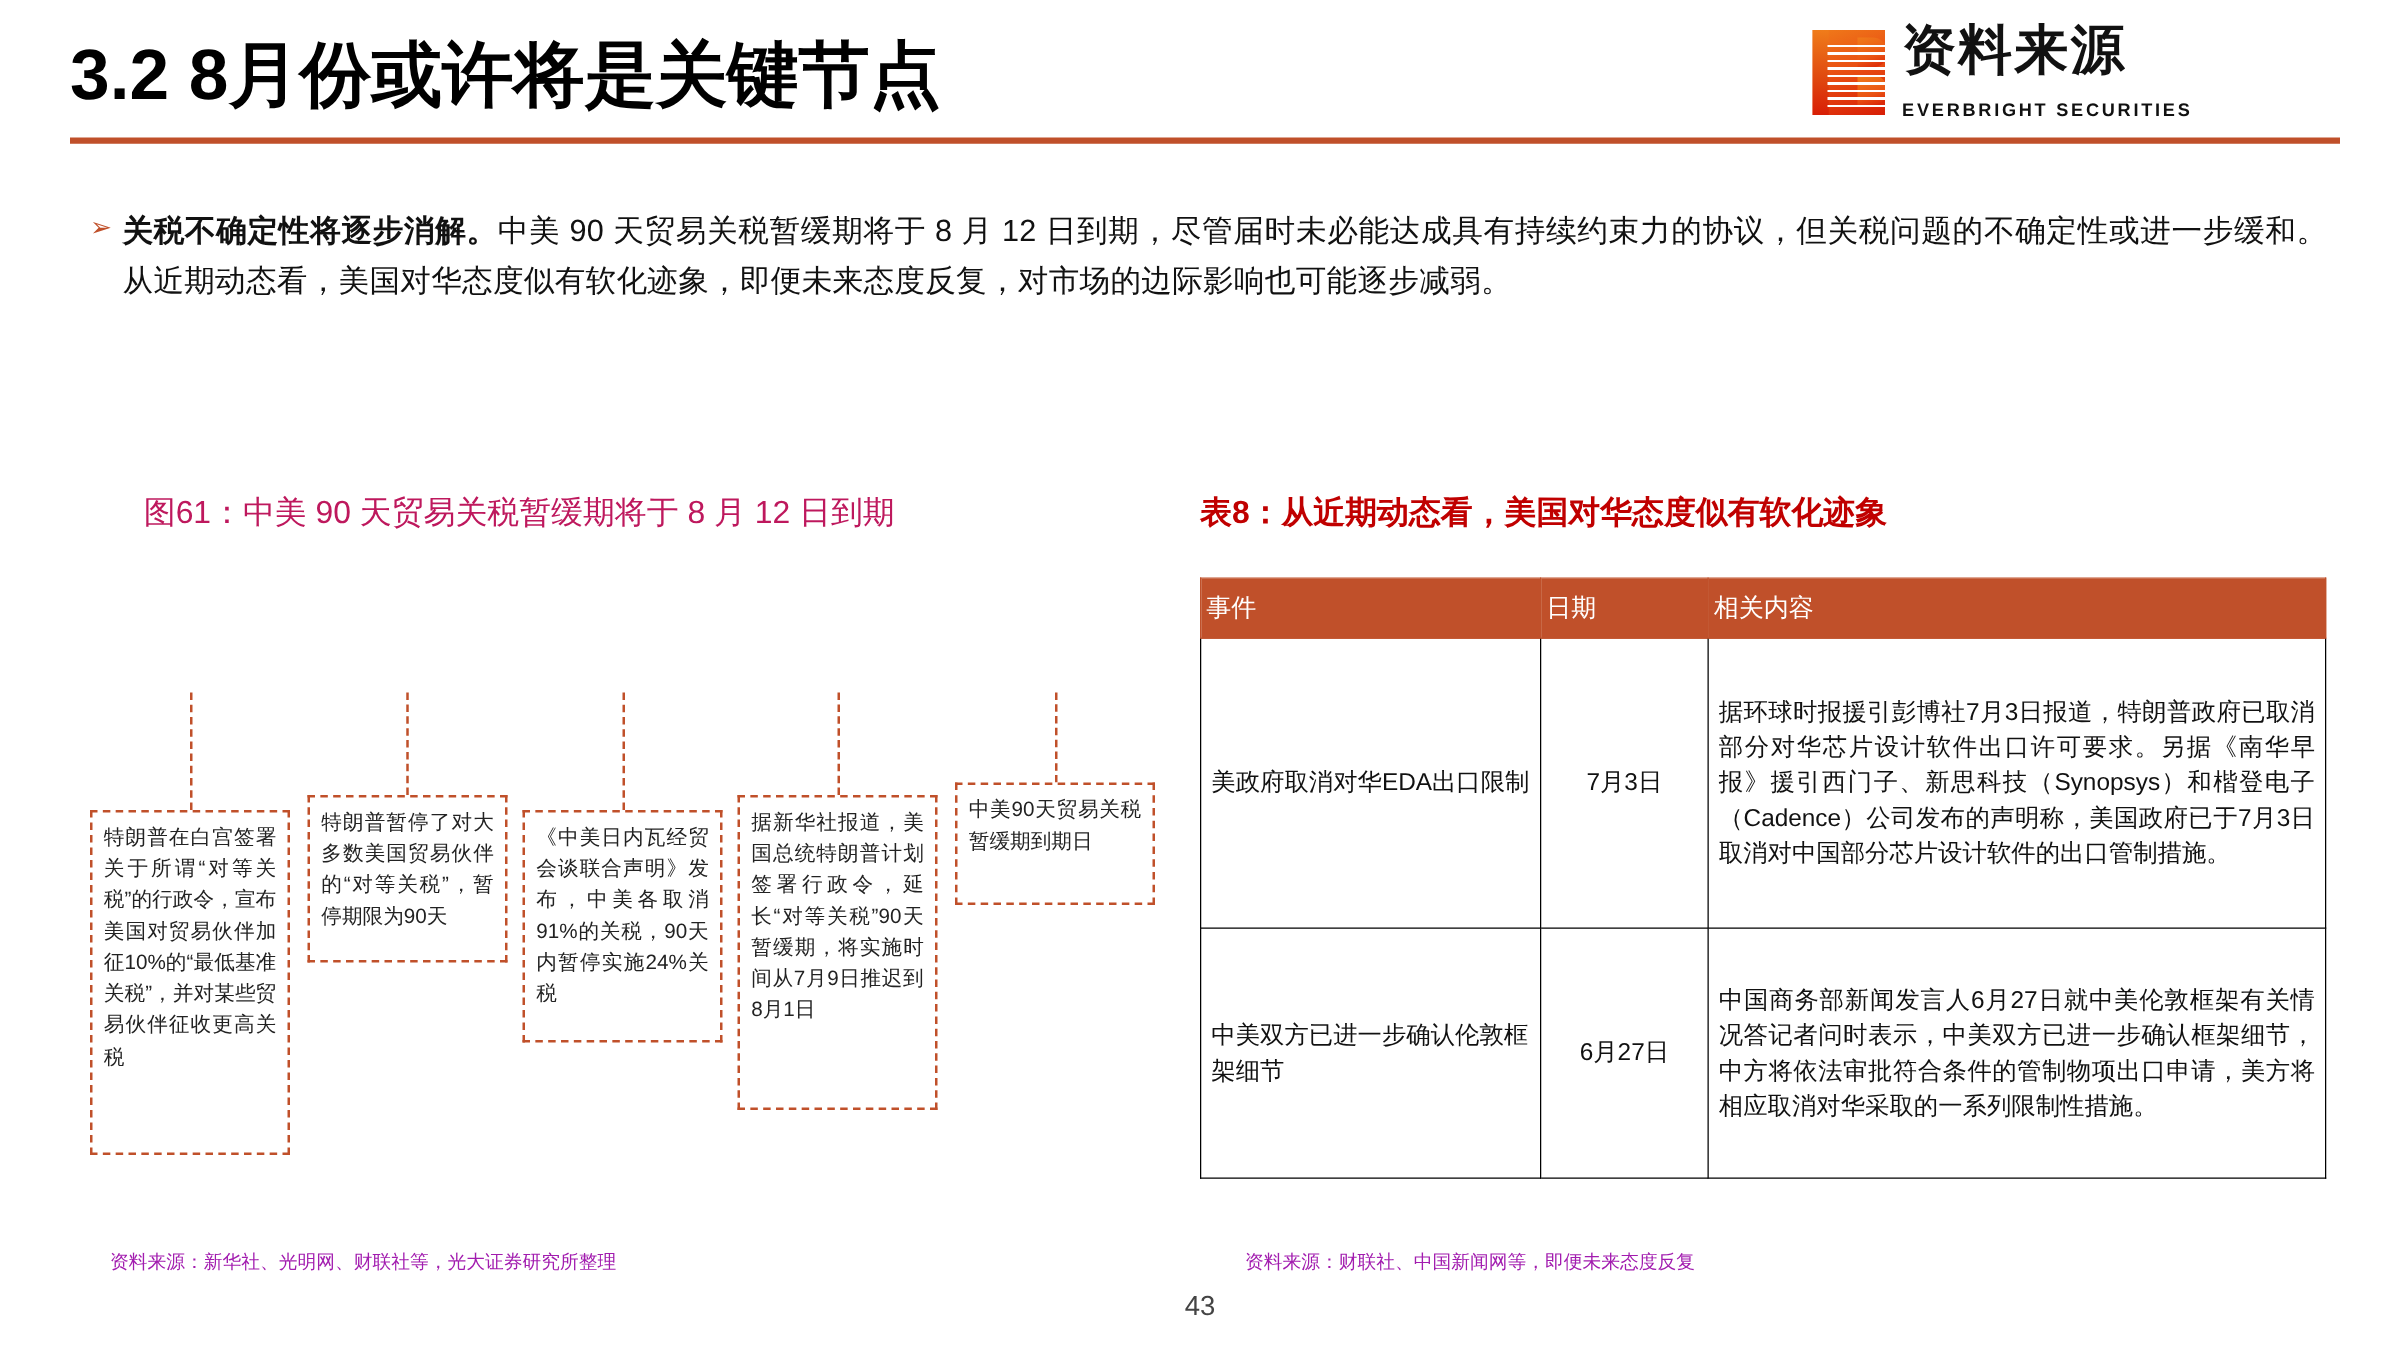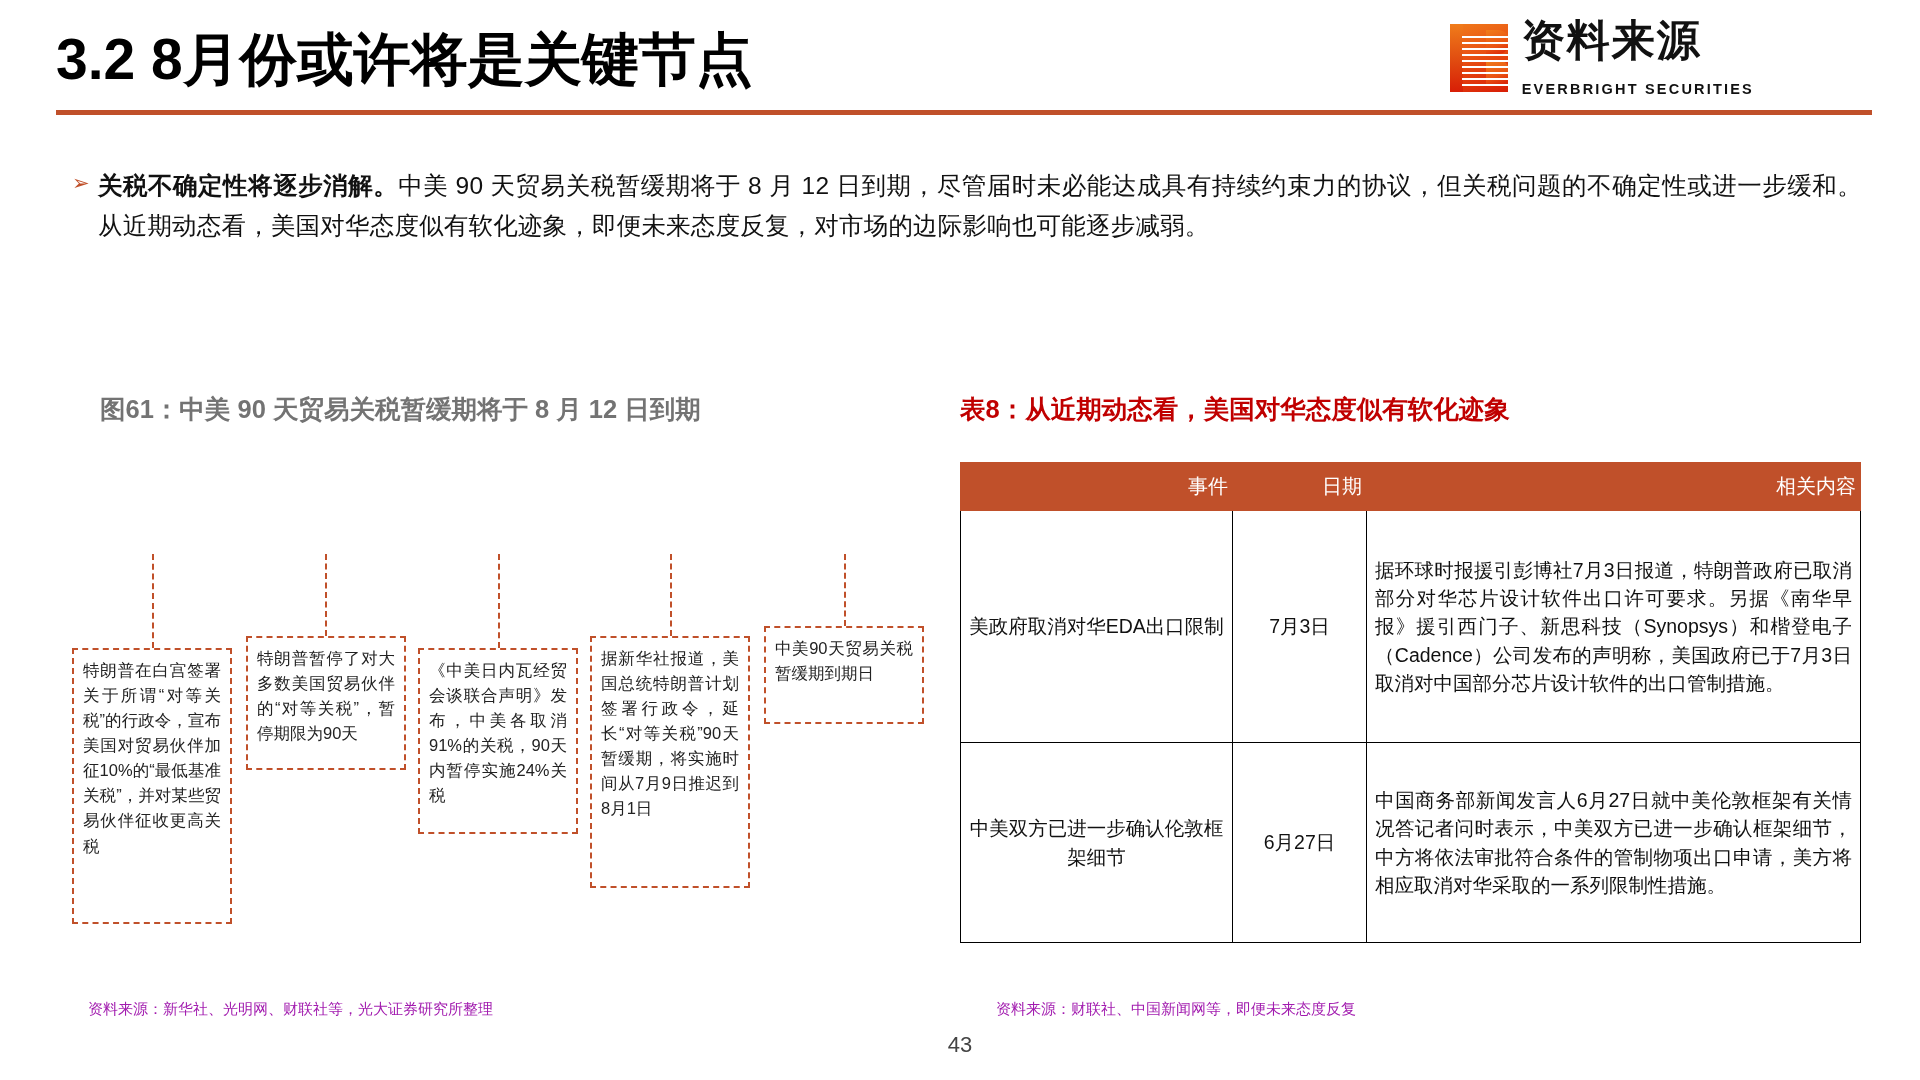--- a/index.html
+++ b/index.html
@@ -138,25 +138,25 @@
   
   #figure-panel {
     position: absolute;
     left: 60px;
     top: 392px;
     width: 900px;
     height: 660px;
   }
   #figure-title {
     position: absolute;
-    left: 40px;
+    left: 55px;
     top: 0px;
     font-size: 25.5px;
-    font-weight: bold;
-    color: #737373;
+    font-weight: normal;
+    color: #be185d;
     white-space: nowrap;
   }
 
   
   #timeline {
     position: absolute;
     left: 0px;
     top: 98px;
     width: 840px;
     height: 62px;
@@ -267,31 +267,31 @@
     border-collapse: collapse;
     table-layout: fixed;
   }
   #data-table th {
     background: #C0502A;
     color: #ffffff;
     font-weight: normal;
     font-size: 20px;
     padding: 10px 4px;
     border: 1px solid #C0502A;
-    text-align: right;
+    text-align: left;
   }
   #data-table td {
     border: 1px solid #000000;
     font-size: 19.5px;
     color: #111111;
     vertical-align: middle;
     padding: 10px 8px;
     line-height: 1.45;
   }
-  #data-table td.c-event { text-align: center; }
+  #data-table td.c-event { }
   #data-table td.c-date  { text-align: center; }
   #data-table td.c-desc  { text-align: justify; text-align-last: left; }
 
   
   #page-number {
     position: absolute;
     left: 0; right: 0;
     bottom: 22px;
     text-align: center;
     font-size: 22px;

